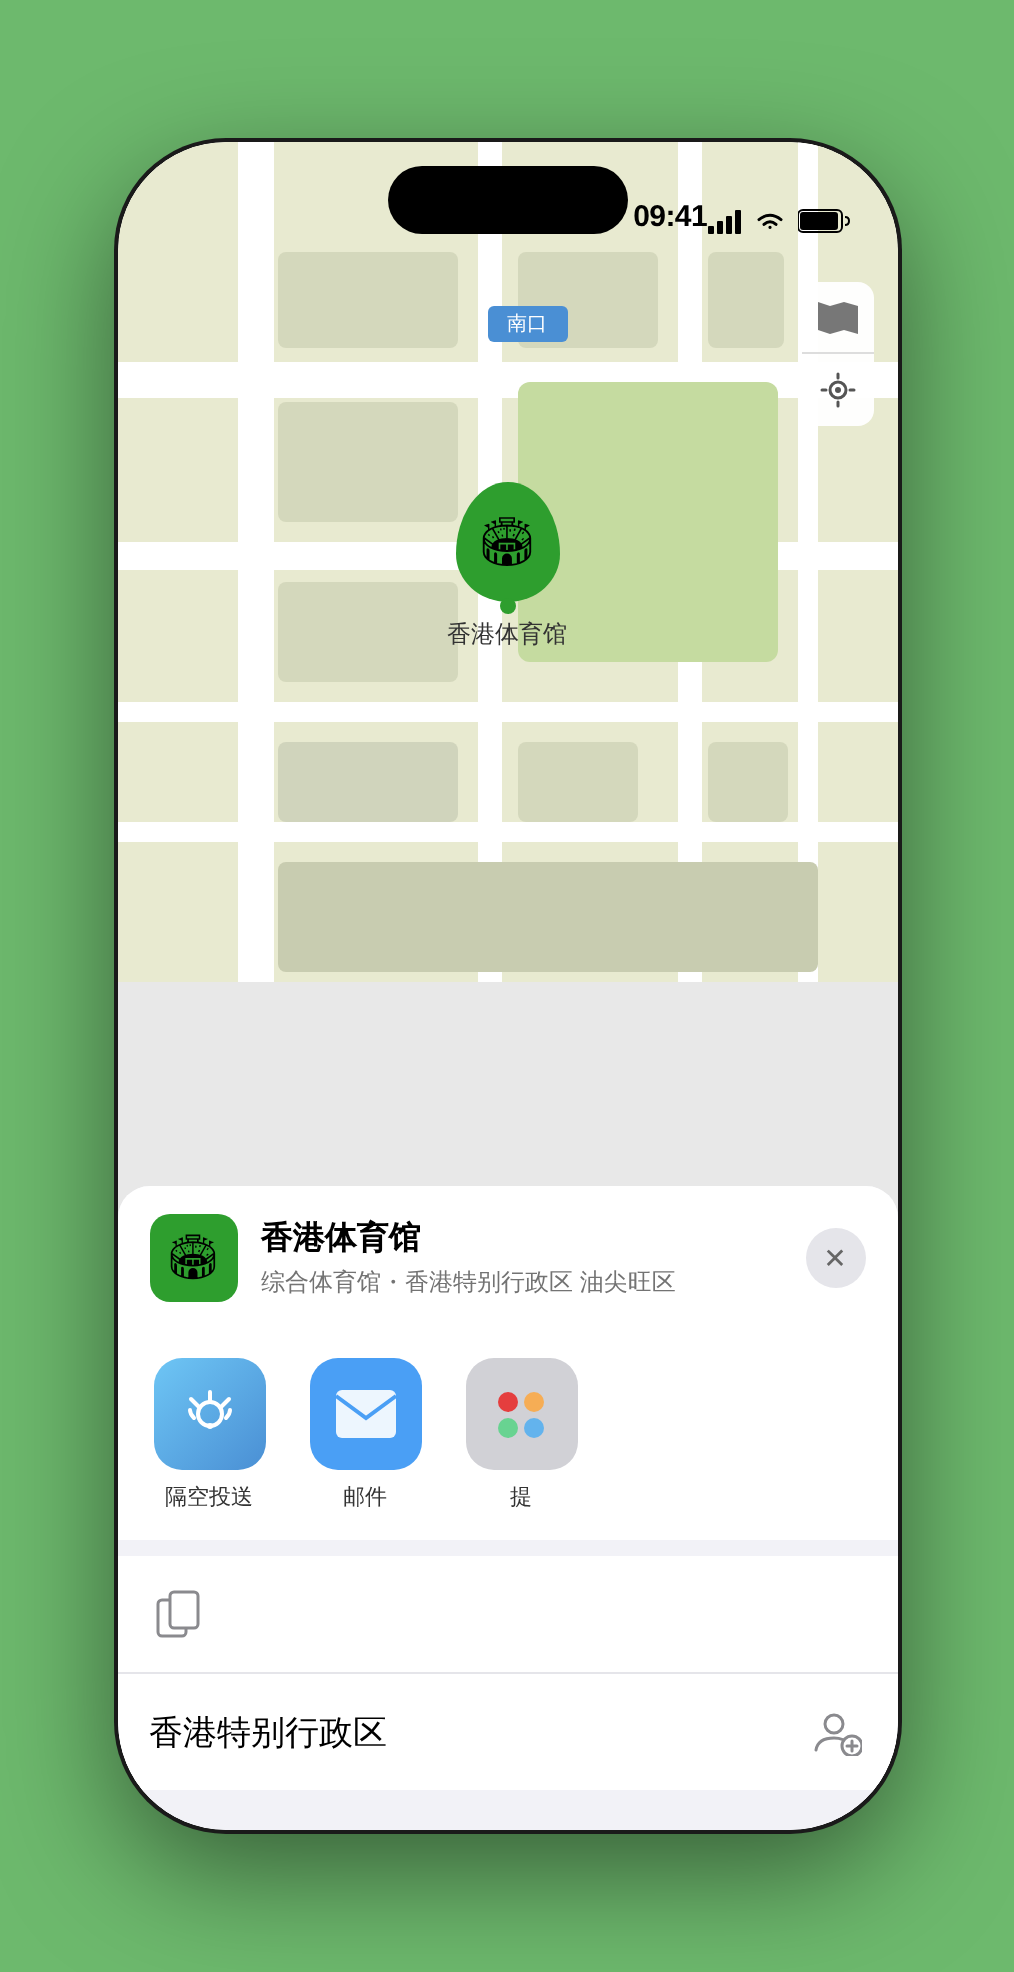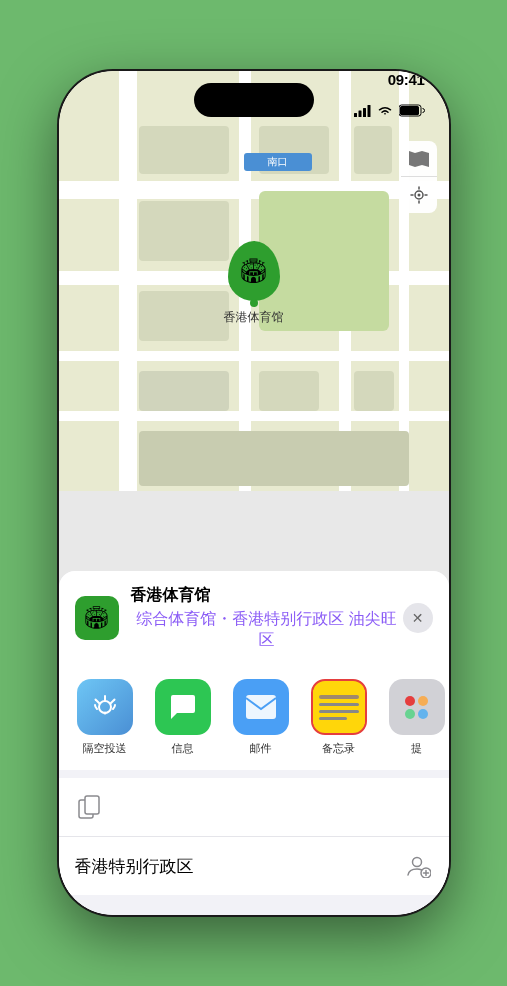--- a/index.html
+++ b/index.html
@@ -45,22 +45,21 @@
     .status-bar {
       position: absolute;
       top: 0;
       left: 0;
       right: 0;
       height: 54px;
       z-index: 99;
       display: flex;
       align-items: flex-end;
       padding: 0 24px 8px;
-      justify-content: space-between;
-      flex-direction: column;
+      justify-content: flex-end;
     }
     .status-time {
       font-size: 15px;
       font-weight: 600;
       color: #000;
       letter-spacing: -0.3px;
     }
     .status-icons {
       display: flex;
       align-items: center;
@@ -98,21 +97,21 @@
     .map-block-green {
       position: absolute;
       background: #c5dba0;
       border-radius: 6px;
     }
     .map-label {
       position: absolute;
       background: #4a8fd4;
       color: #fff;
       font-size: 10px;
-      padding: 2px 24px;
+      padding: 2px 10px;
       border-radius: 3px;
       white-space: nowrap;
     }
     
     .map-controls {
       position: absolute;
       top: 70px;
       right: 12px;
       display: flex;
       flex-direction: column;
@@ -211,23 +210,22 @@
       margin-right: 12px;
     }
     .venue-info { flex: 1; }
     .venue-name {
       font-size: 16px;
       font-weight: 600;
       color: #000;
       margin-bottom: 3px;
     }
     .venue-subtitle {
-      font-size: 16px;
-      color: #8b5cf6;
-      text-align: center;
+      font-size: 12px;
+      color: #737373;
     }
     .close-btn {
       width: 30px;
       height: 30px;
       background: #e5e5ea;
       border-radius: 50%;
       display: flex;
       align-items: center;
       justify-content: center;
       cursor: pointer;
@@ -417,50 +415,31 @@
               <path d="M9.5 11.5 L5.5 7.5" stroke="white" stroke-width="2" stroke-linecap="round"></path>
               <path d="M20.5 11.5 L24.5 7.5" stroke="white" stroke-width="2" stroke-linecap="round"></path>
               <path d="M7 17 Q5 15 5 13" stroke="white" stroke-width="2" stroke-linecap="round" fill="none"></path>
               <path d="M23 17 Q25 15 25 13" stroke="white" stroke-width="2" stroke-linecap="round" fill="none"></path>
               <circle cx="15" cy="21" r="1.5" fill="white"></circle>
             </svg>
           </div>
           <span class="share-label">隔空投送</span>
         </div>
 
-        <div class="share-item">
-          <div class="share-icon messages">
-            <svg width="32" height="32" viewBox="0 0 32 32" fill="none">
-              <path d="M4 6 Q4 4 6 4 L26 4 Q28 4 28 6 L28 20 Q28 22 26 22 L10 22 L4 28 L4 6Z" fill="white"></path>
-            </svg>
-          </div>
-          <span class="share-label">信息</span>
-        </div>
 
         <div class="share-item">
           <div class="share-icon mail">
             <svg width="32" height="26" viewBox="0 0 32 26" fill="none">
               <rect x="1" y="1" width="30" height="24" rx="3" fill="white" opacity="0.9"></rect>
               <path d="M1 4 L16 15 L31 4" stroke="#4a9ff5" stroke-width="2" fill="none"></path>
             </svg>
           </div>
           <span class="share-label">邮件</span>
         </div>
 
-        <div class="share-item">
-          <div class="share-icon notes" style="background:#ffd60a;overflow:hidden;padding:0;">
-            <div style="width:100%;background:#ffd60a;padding:5px 6px 4px;">
-              <div style="height:3.5px;background:#a0896c;border-radius:2px;margin-bottom:4px;"></div>
-              <div style="height:3px;background:#888;border-radius:2px;margin-bottom:4px;"></div>
-              <div style="height:3px;background:#888;border-radius:2px;margin-bottom:4px;"></div>
-              <div style="height:3px;background:#888;border-radius:2px;width:70%;"></div>
-            </div>
-          </div>
-          <span class="share-label">备忘录</span>
-        </div>
 
         <div class="share-item">
           <div class="share-icon more" style="flex-direction:column;gap:3px;">
             <div style="display:flex;gap:3px;">
               <div style="width:10px;height:10px;border-radius:50%;background:#e53e3e;"></div>
               <div style="width:10px;height:10px;border-radius:50%;background:#f6ad55;"></div>
             </div>
             <div style="display:flex;gap:3px;">
               <div style="width:10px;height:10px;border-radius:50%;background:#68d391;"></div>
               <div style="width:10px;height:10px;border-radius:50%;background:#63b3ed;"></div>

